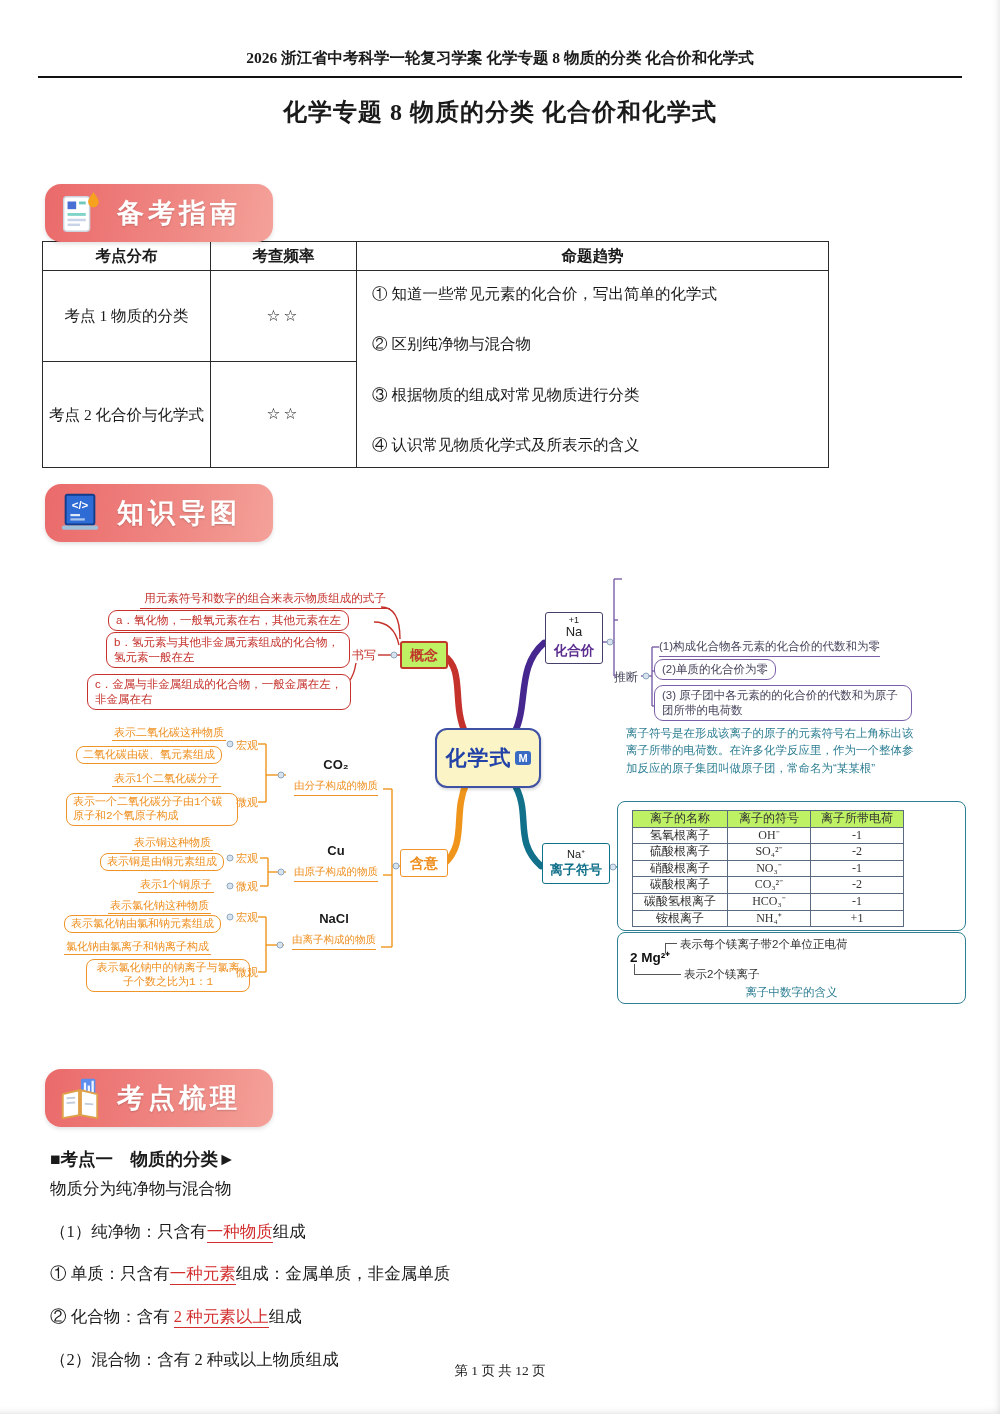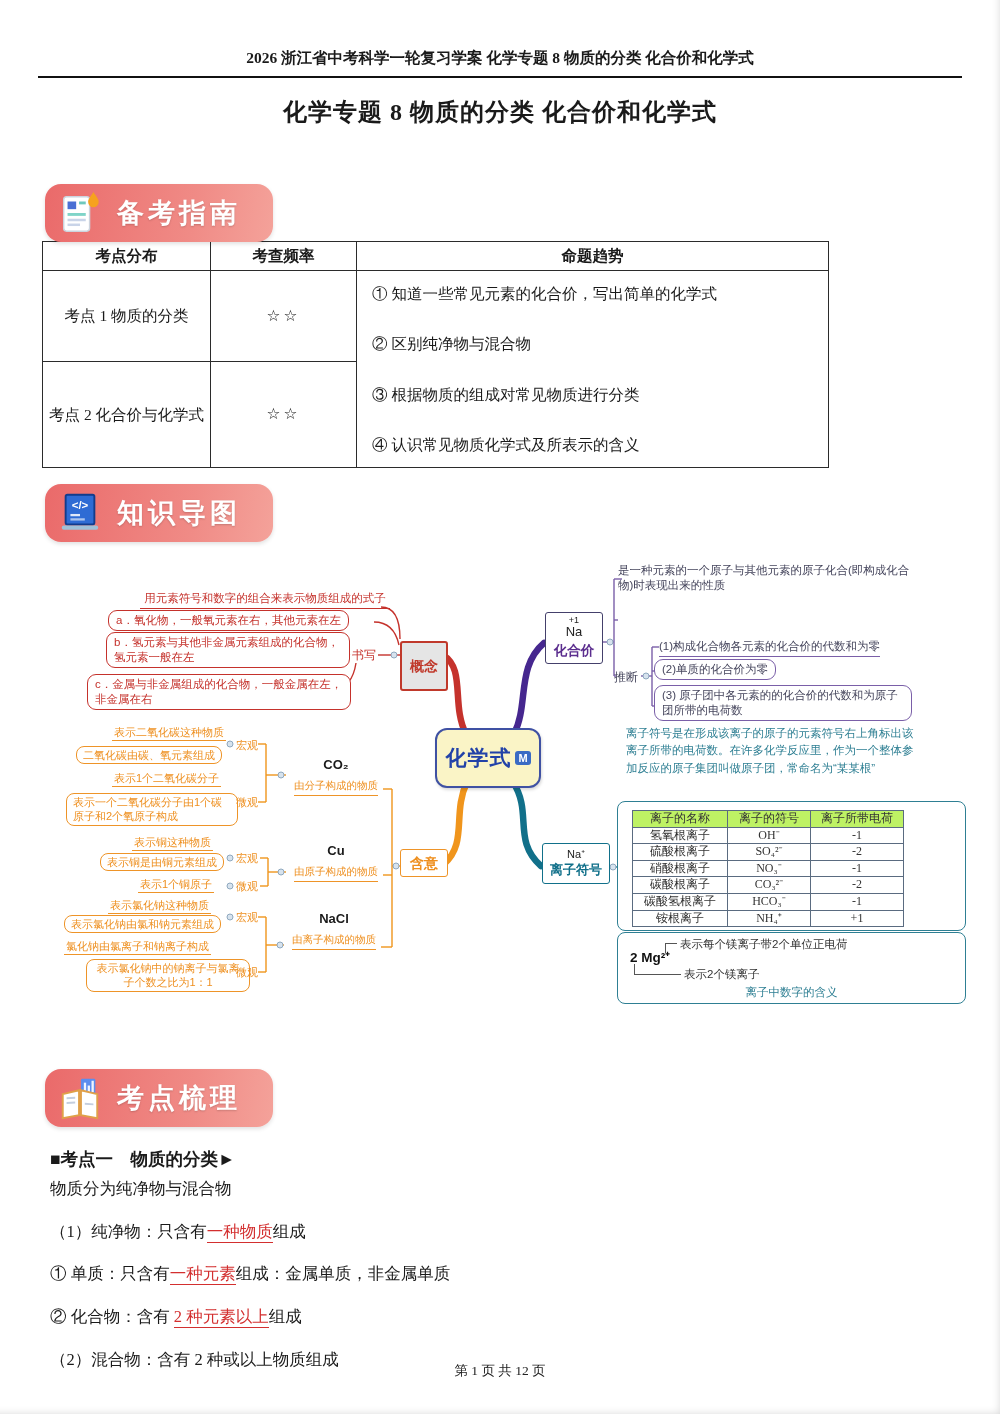--- a/index.html
+++ b/index.html
@@ -35,30 +35,30 @@
   .mm{position:relative;height:452px;margin-top:13px;font-family:"Liberation Sans",sans-serif;}
   .mm svg.wires{position:absolute;left:0;top:0;width:1000px;height:452px;}
   .nd{position:absolute;line-height:1.3;}
   .rtx{color:#C5322C;font-size:11.5px;}
   .rbox{border:1.5px solid #C5322C;border-radius:9px;padding:2px 7px;background:#fff;}
   .runl{border-bottom:1.5px solid #C5322C;padding:0 3px 2px;}
   .ptx{color:#45455c;font-size:11.5px;}
   .pbox{border:1.5px solid #7A5FA8;border-radius:9px;padding:2px 7px;background:#fff;}
   .punl{border-bottom:1.5px solid #7A5FA8;padding-bottom:2px;}
   .otx{color:#EE8F1F;font-size:11px;}
-  .obox{border:1.5px solid #EE9428;border-radius:8px;padding:1px 6px;background:#fff;}
+  .obox{border:1.5px solid #EE9428;border-radius:8px;padding:1px 6px;background:#fff;font-family:Liberation Mono, monospace;}
   .ounl{border-bottom:1.5px solid #EE9428;padding:0 2px 1px;}
   .ttx{color:#2E7F93;font-size:11.5px;}
   #mm-def{left:140px;top:36px;width:244px;text-align:center;}
   #mm-rule-a{left:108px;top:55px;}
   #mm-rule-b{left:106px;top:77px;width:228px;}
   #mm-rule-c{left:87px;top:119px;width:248px;}
   #mm-shuxie{left:352px;top:93px;font-size:12px;}
   #mm-gainian{left:400px;top:86px;width:44px;text-align:center;border:2px solid #C0392B;
-              border-radius:3px;background:#e5e5e5;font-weight:bold;font-size:14px;color:#C0392B;padding:14px 0;}
+              border-radius:3px;background:#bef264;font-weight:bold;font-size:14px;color:#C0392B;padding:3px 0;}
   #mm-valence{left:545px;top:57px;width:56px;text-align:center;border:1.6px solid #44406B;
               background:#fff;border-radius:3px;padding:3px 0 4px;}
   #mm-valence .vs{display:block;font-size:9px;color:#222;line-height:1;}
   #mm-valence .ve{display:block;font-size:13px;color:#222;line-height:1.15;}
   #mm-valence .vl{display:block;font-size:13.5px;font-weight:bold;color:#5B2D8E;margin-top:2px;}
   #mm-vdef{left:618px;top:8px;width:298px;}
   #mm-vnote{left:614px;top:44px;width:350px;}
   #mm-vr1{left:659px;top:84px;}
   #mm-tuidan{left:614px;top:115px;font-size:12px;}
   #mm-vr2{left:654px;top:104px;}
@@ -258,21 +258,20 @@
     <div class="nd rtx rbox" id="mm-rule-b">b．氢元素与其他非金属元素组成的化合物，氢元素一般在左</div>
     <div class="nd rtx rbox" id="mm-rule-c">c．金属与非金属组成的化合物，一般金属在左，非金属在右</div>
     <div class="nd rtx" id="mm-shuxie">书写</div>
     <div class="nd" id="mm-gainian">概念</div>
 
     <div class="nd" id="mm-valence">
       <span class="vs">+1</span>
       <span class="ve">Na</span>
       <span class="vl">化合价</span>
     </div>
-    <div class="nd ptx" id="mm-vdef">是一种元素的一个原子与其他元素的原子化合(即构成化合物)时表现出来的性质</div>
     <div class="nd ptx punl" id="mm-vr1">(1)构成化合物各元素的化合价的代数和为零</div>
     <div class="nd ptx" id="mm-tuidan">推断</div>
     <div class="nd ptx pbox" id="mm-vr2">(2)单质的化合价为零</div>
     <div class="nd ptx pbox" id="mm-vr3">(3) 原子团中各元素的的化合价的代数和为原子团所带的电荷数</div>
 
     <div class="nd" id="mm-hanyi">含意</div>
     <div class="nd otx ounl" id="co2-m1">表示二氧化碳这种物质</div>
     <div class="nd otx obox" id="co2-m2">二氧化碳由碳、氧元素组成</div>
     <div class="nd otx ounl" id="co2-m3">表示1个二氧化碳分子</div>
     <div class="nd otx obox" id="co2-m4">表示一个二氧化碳分子由1个碳原子和2个氧原子构成</div>

